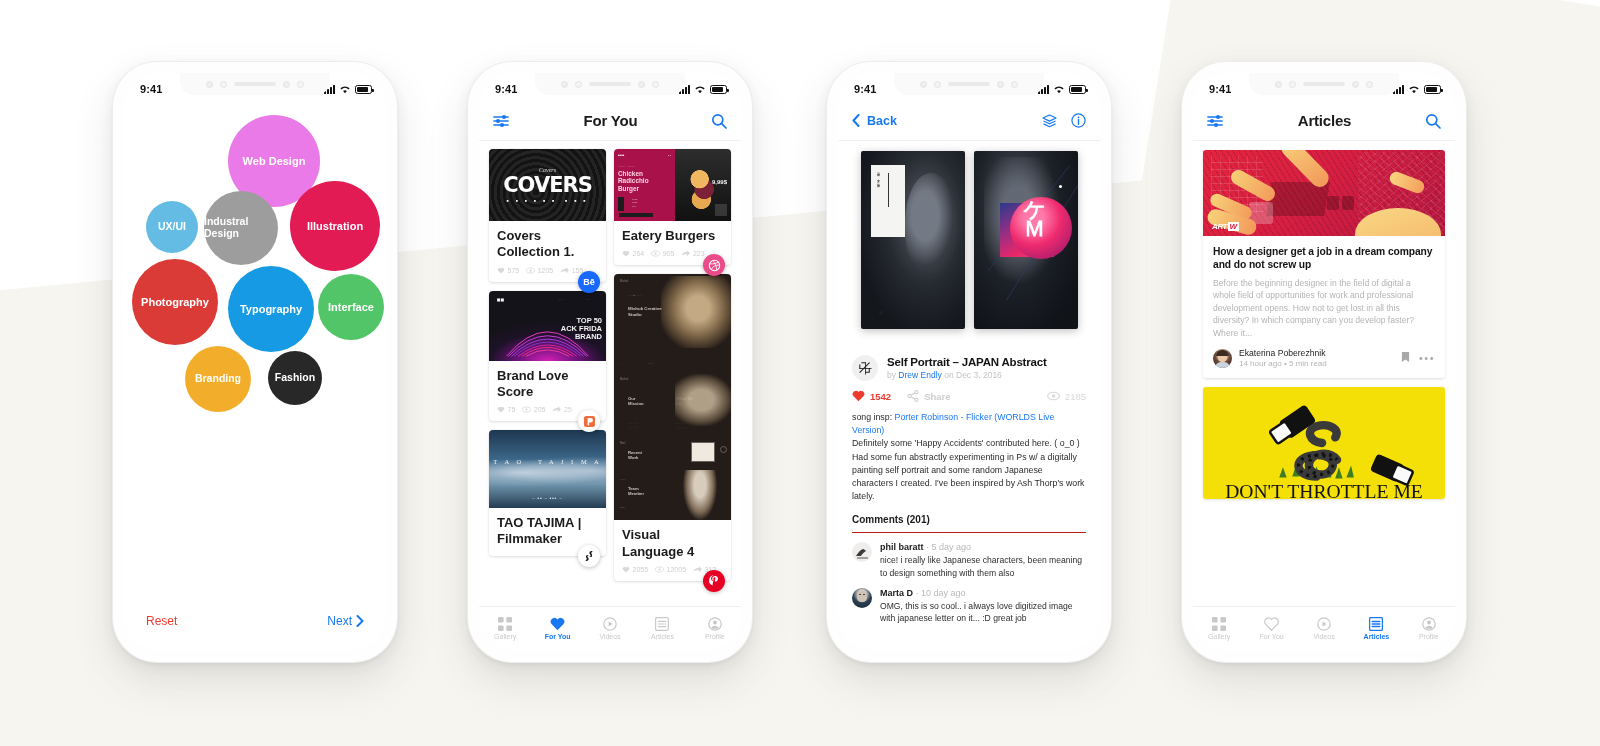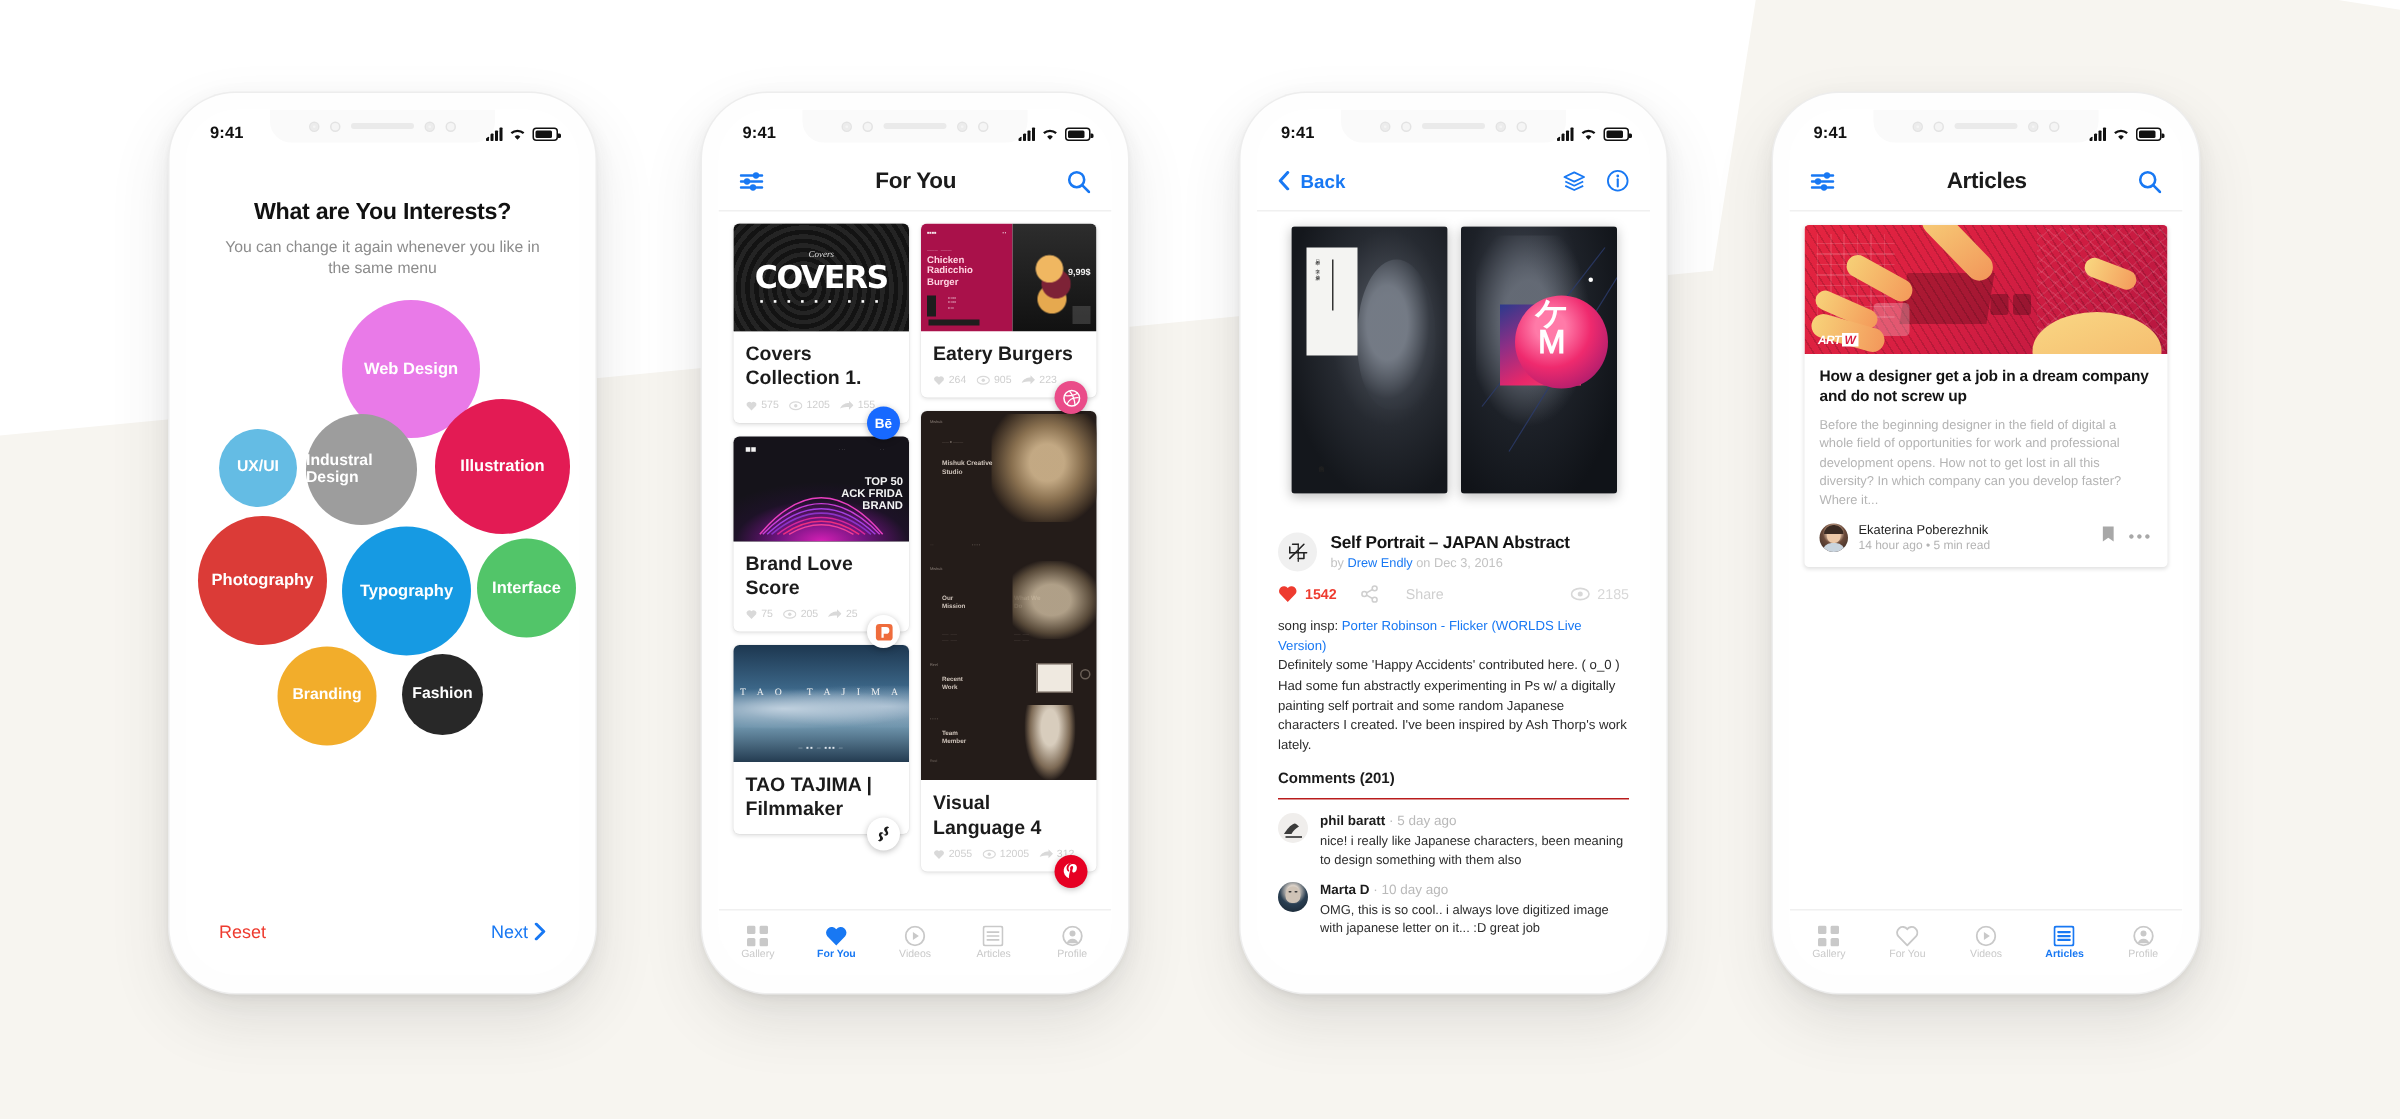--- a/index.html
+++ b/index.html
@@ -158,21 +158,21 @@
   .p3-body { position: absolute; top: 68px; left:0; right:0; bottom: 0; overflow:hidden; padding: 0 14px; }
   .p3-shots { display: flex; gap: 9px; justify-content: center; padding-top: 10px; }
   .p3-shot { width: 104px; height: 178px; border-radius: 2px; overflow: hidden; box-shadow: 0 2px 8px rgba(0,0,0,.25); position: relative; }
   .p3-title-row { display: flex; align-items: center; gap: 9px; margin-top: 26px; }
   .p3-avatar { width: 26px; height: 26px; border-radius: 50%; background: #f0f0f0; flex: none; display:flex;align-items:center;justify-content:center; }
   .p3-title { font-size: 11.5px; font-weight: bold; color: #141414; letter-spacing: -.2px; }
   .p3-by { font-size: 8.5px; color: #c3c3c3; margin-top: 2px; }
   .p3-by a { color: #1878f3; text-decoration: none; }
   .p3-actions { display: flex; align-items: center; gap: 16px; margin-top: 9px; }
   .p3-actions .likes { color: #ee3b2f; font-size: 9.5px; font-weight: bold; display:flex; align-items:center; gap:5px; }
-  .p3-actions .share { color: #cfcfcf; font-size: 9.5px; display:flex; align-items:flex-end; gap:18px; }
+  .p3-actions .share { color: #cfcfcf; font-size: 9.5px; display:flex; align-items:flex-end; gap:5px;font-weight:bold; }
   .p3-actions .views { color: #d8d8d8; font-size: 9.5px; display:flex; align-items:center; gap:5px; margin-left: auto; }
   .p3-desc { font-size: 8.8px; color: #2b2b2b; line-height: 1.5; margin-top: 9px; }
   .p3-desc a { color: #1878f3; text-decoration: none; }
   .p3-comments-h { font-size: 10px; font-weight: bold; color: #1b1b1b; margin-top: 11px; padding-bottom: 7px; border-bottom: 1px solid #b91c1c; }
   .cmt { display: flex; gap: 8px; margin-top: 9px; }
   .cmt .av { width: 20px; height: 20px; border-radius: 50%; flex: none; overflow: hidden; background:#f2f2f2; }
   .cmt .who { font-size: 9px; color: #1b1b1b; }
   .cmt .who b { font-weight: bold; }
   .cmt .who .ago { color: #b9b9b9; }
   .cmt .txt { font-size: 8.6px; color: #2d2d2d; line-height: 1.42; margin-top: 2px; }
@@ -217,24 +217,20 @@
           </span>
         <svg width="12" height="9" viewBox="0 0 12 9">
             <path d="M6 8.2 4.1 6.1a2.8 2.8 0 0 1 3.8 0L6 8.2zM2.4 4.4a5.4 5.4 0 0 1 7.2 0l1-1.2a7 7 0 0 0-9.2 0l1 1.2z" fill="#111"></path>
           </svg>
         <span class="batt">
             <i></i>
           </span>
       </span>
     </div>
 
-    <div class="p1-head">
-      <h1>What are You Interests?</h1>
-      <p>You can change it again whenever you like in the same menu</p>
-    </div>
 
     <div class="bubbles">
       <div class="bub" style="left: 104px; top: 4px; width: 92px; height: 92px; font-size: 11px; background: rgb(233, 122, 232);">
         <span>Web Design</span>
         </div>
 
       <div class="bub" style="left: 22px; top: 90px; width: 52px; height: 52px; font-size: 10.5px; background: rgb(100, 188, 228);">
         <span>UX/UI</span>
         </div>
 
@@ -843,20 +839,45 @@
                 <svg width="9" height="12" viewBox="0 0 10 13">
                     <path d="M1 1h8v11L5 9.2 1 12V1z" fill="#a8a8a8"></path>
                   </svg>
               </span>
               <span style="letter-spacing:1.5px;font-size:11px;line-height:1;color:#a8a8a8;">•••</span>
             </div>
           </div>
         </div>
       </div>
 
+      <div class="art-card" style="margin-bottom:0;">
+        <div class="art-img" style="height:112px;background:#f4e006;position:relative;">
+          <svg viewBox="0 0 240 120" style="position:absolute;inset:0;width:100%;height:100%;">
+            <g fill="#3f7d23">
+              <path d="M86 96l4-12 4 12zM96 97l5-14 3 14zM108 98l4-13 4 13zM120 97l5-13 3 13zM132 98l4-12 4 12zM144 97l5-13 3 13zM72 97l4-11 4 11z"></path>
+            </g>
+            <g stroke="#3a3a3a" stroke-width="9" fill="none" stroke-linecap="round">
+              <path d="M112 96c-22 0-26-18-8-22 18-4 30 4 24 14-6 10-26 6-24-6 2-12 22-14 30-4"></path>
+              <path d="M118 60c-14-2-18-14-6-18 14-4 26 4 20 12"></path>
+            </g>
+            <g stroke="#111" stroke-width="3.4" fill="none" stroke-dasharray="3 5">
+              <path d="M112 96c-22 0-26-18-8-22 18-4 30 4 24 14-6 10-26 6-24-6 2-12 22-14 30-4"></path>
+            </g>
+            <g transform="rotate(-34 98 34)">
+              <rect x="74" y="22" width="34" height="22" rx="4" fill="#111"></rect>
+              <rect x="60" y="25" width="20" height="16" rx="2.5" fill="#fafafa" stroke="#111" stroke-width="2.6"></rect>
+            </g>
+            <g transform="rotate(24 186 86)">
+              <rect x="172" y="76" width="32" height="20" rx="4" fill="#111"></rect>
+              <rect x="196" y="78" width="19" height="16" rx="2.5" fill="#fafafa" stroke="#111" stroke-width="2.6"></rect>
+            </g>
+            <text x="120" y="119" text-anchor="middle" font-family="Liberation Serif, serif" font-size="21" fill="#111" letter-spacing="0">DON'T THROTTLE ME</text>
+          </svg>
+        </div>
+      </div>
     </div>
 
     <div class="tabbar">
       <div class="tab">
         <svg width="14" height="14" viewBox="0 0 14 14">
             <g fill="#c9c9c9">
               <rect x="0" y="0" width="5.6" height="5.6" rx="1"></rect>
               <rect x="8.4" y="0" width="5.6" height="5.6" rx="1"></rect>
               <rect x="0" y="8.4" width="5.6" height="5.6" rx="1"></rect>
               <rect x="8.4" y="8.4" width="5.6" height="5.6" rx="1"></rect>

